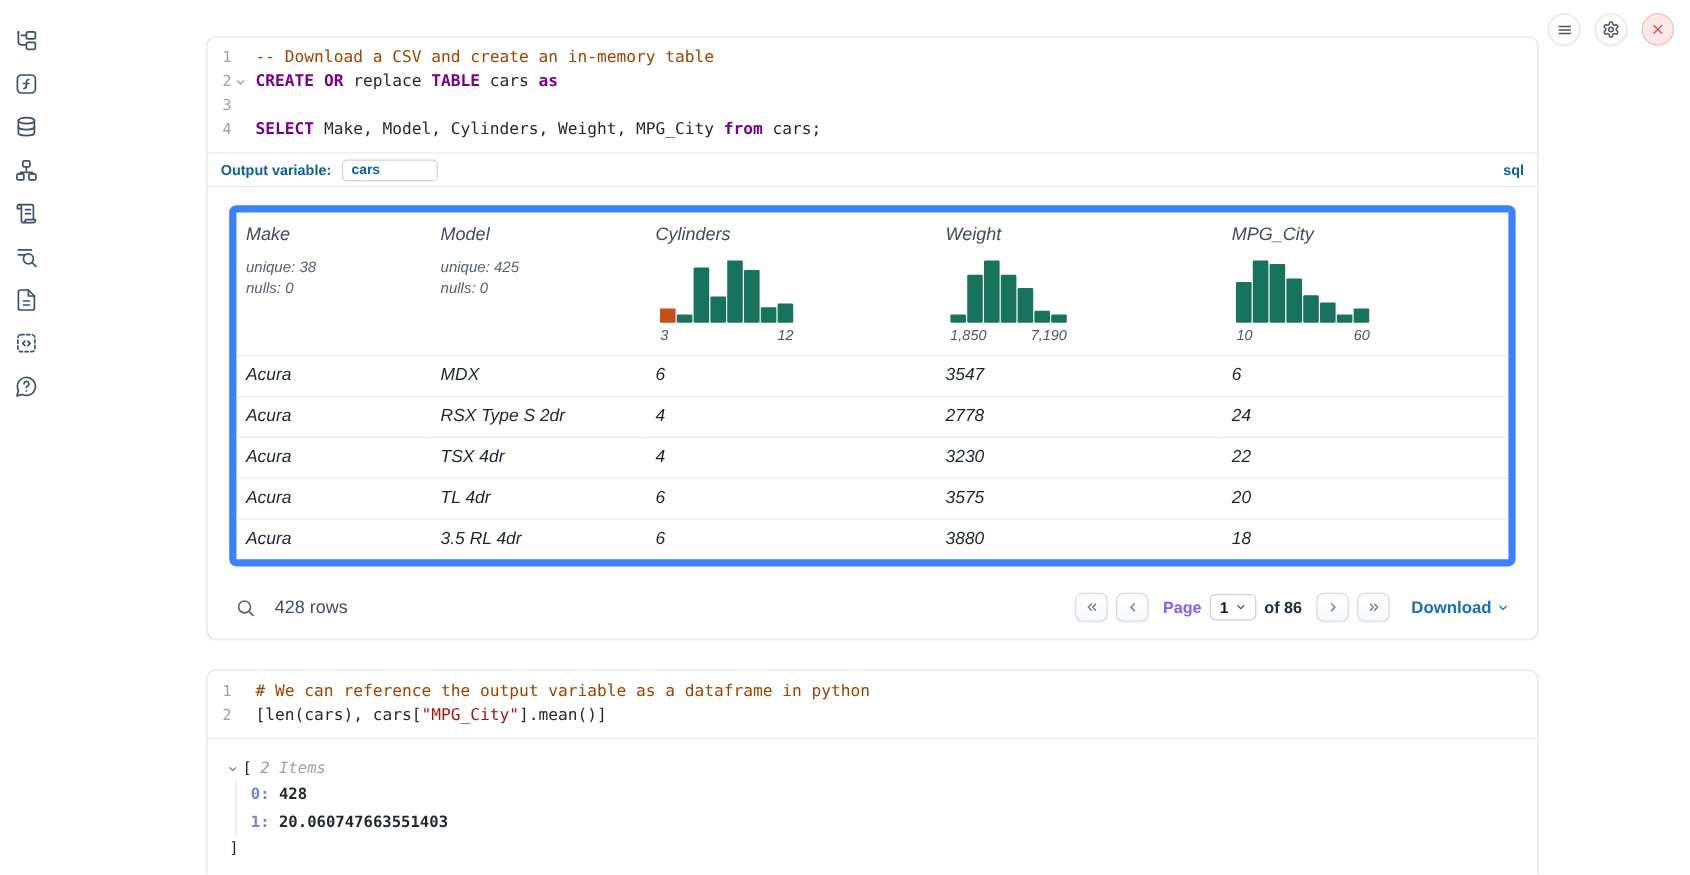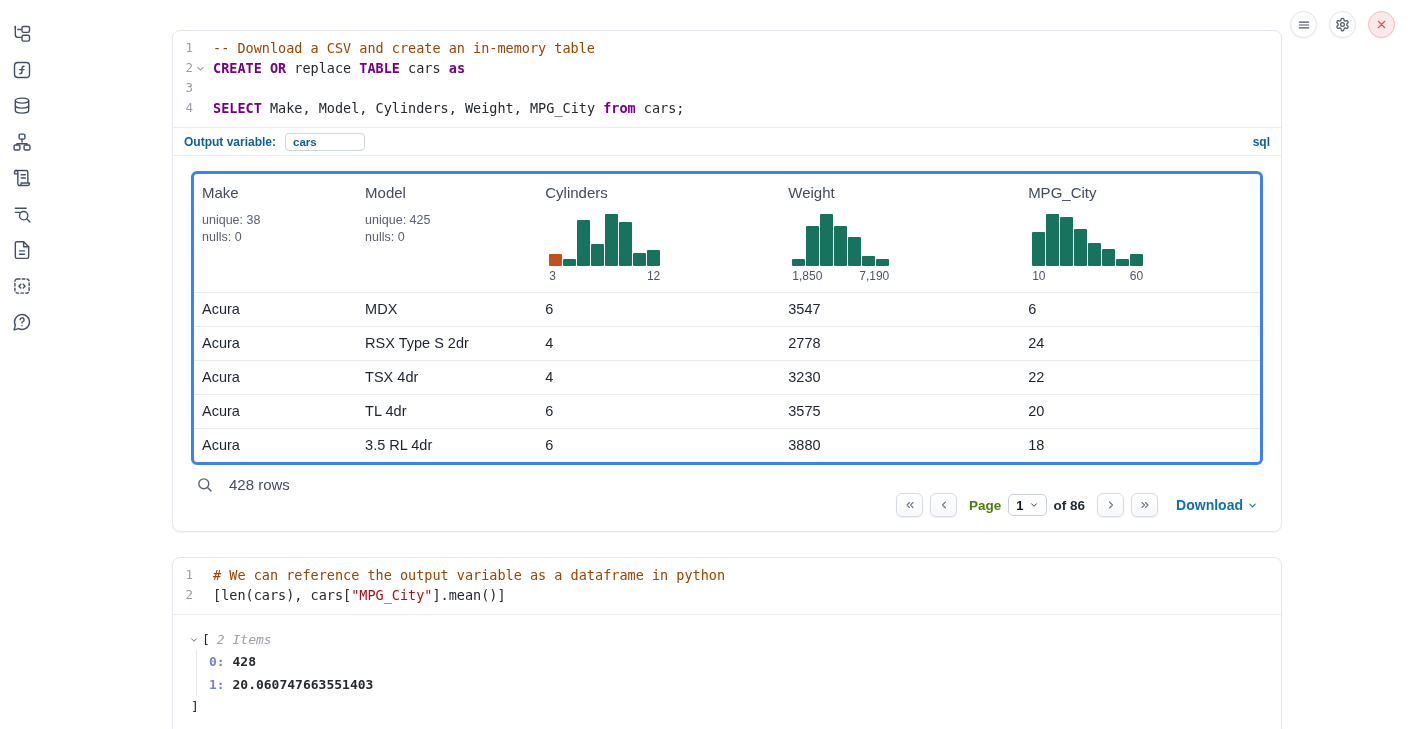--- a/index.html
+++ b/index.html
@@ -41,42 +41,42 @@
   .out-var-row { display:flex; align-items:center; height:28px; border-top:1px solid #e8ebef; padding:0 11px; gap:9px; }
   .out-var-label { color:#0d6195; font-weight:bold; font-size:12px; }
   .out-var-input { width:80px; height:18px; border:1px solid #ccd4dc; border-radius:4px; font-size:11.5px; font-weight:bold;
     color:#0d6195; padding:1px 7px; font-family:"Liberation Sans", sans-serif; outline:none; }
   .lang-badge { margin-left:auto; color:#0d6195; font-weight:bold; font-size:12px; }
 
   
   .cell-output { border-top:1px solid #e8ebef; padding:15px 18px 14px; }
 
   
-  .data-table { border:3px solid #3b82f6; border-radius:6px; overflow:hidden; }
+  .data-table { border:6px solid #3b82f6; border-radius:6px; overflow:hidden;font-style:italic; }
   .data-table table { width:100%; border-collapse:collapse; table-layout:fixed; }
   th { text-align:left; vertical-align:top; padding:10px 8px 8px; font-weight:normal; }
   .col-name { font-size:15px; color:#404b5c; }
   .col-stats { margin-top:11px; font-size:12.5px; color:#57616e; line-height:17px; }
   .hist { display:inline-block; margin-top:13px; margin-left:4px; }
   .hist-bars { display:flex; align-items:flex-end; gap:1px; height:52px; }
   .hist-bar { width:13px; border-radius:1px; }
   .hist-axis { display:flex; justify-content:space-between; font-size:12px; color:#4b5563; margin-top:3px; }
   td { padding:7px 8px; font-size:14.5px; color:#1c2430; border-top:1px solid #e7eaee; line-height:19px; }
 
   
-  .table-footer { display:flex; align-items:flex-start; margin-top:11px; padding:0 5px;flex-direction:column; }
+  .table-footer { display:flex; align-items:center; margin-top:22px; padding:0 5px; }
   .footer-left { display:flex; align-items:center; gap:16px; }
   .search-icon { color:#5b6573; display:flex; cursor:pointer; }
   .search-icon svg { stroke:currentColor; fill:none; stroke-width:2; stroke-linecap:round; }
   .row-count { font-size:15px; color:#434e5e; }
   .footer-right { margin-left:auto; display:flex; align-items:center; gap:7px; }
   .page-btn { width:27px; height:24px; border:1px solid #d6dbe1; border-radius:6px; background:linear-gradient(#ffffff,#f7f8fa);
     display:flex; align-items:center; justify-content:center; color:#6d7683; box-shadow:0 1px 1.5px rgba(0,0,0,.07); cursor:pointer; }
   .page-btn svg { stroke:currentColor; fill:none; stroke-width:2.2; stroke-linecap:round; stroke-linejoin:round; }
-  .page-label { font-size:13.5px; color:#4d7c0f; font-weight:bold; margin-left:5px; }
+  .page-label { font-size:13.5px; color:#8b5cf6; font-weight:bold; margin-left:5px; }
   .page-select { display:flex; align-items:center; gap:5px; border:1px solid #c9d0d8; border-radius:5px; height:22px;
     padding:0 7px; font-size:13px; color:#111827; font-weight:bold; background:#fff; cursor:pointer; }
   .page-select svg { stroke:#374151; fill:none; stroke-width:2.4; stroke-linecap:round; stroke-linejoin:round; }
   .total-label { font-size:13.5px; color:#1f2937; font-weight:bold; margin-right:5px; }
   .download { display:flex; align-items:center; gap:4px; color:#1470b5; font-size:14px; font-weight:bold; margin-left:11px; cursor:pointer; }
   .download svg { stroke:currentColor; fill:none; stroke-width:2.2; stroke-linecap:round; stroke-linejoin:round; }
 
   
   .tree { font-family:"DejaVu Sans Mono", monospace; font-size:13px; color:#24292f; padding:14px 18px 18px 16px; }
   .tree-head { display:flex; align-items:center; line-height:21px; }

